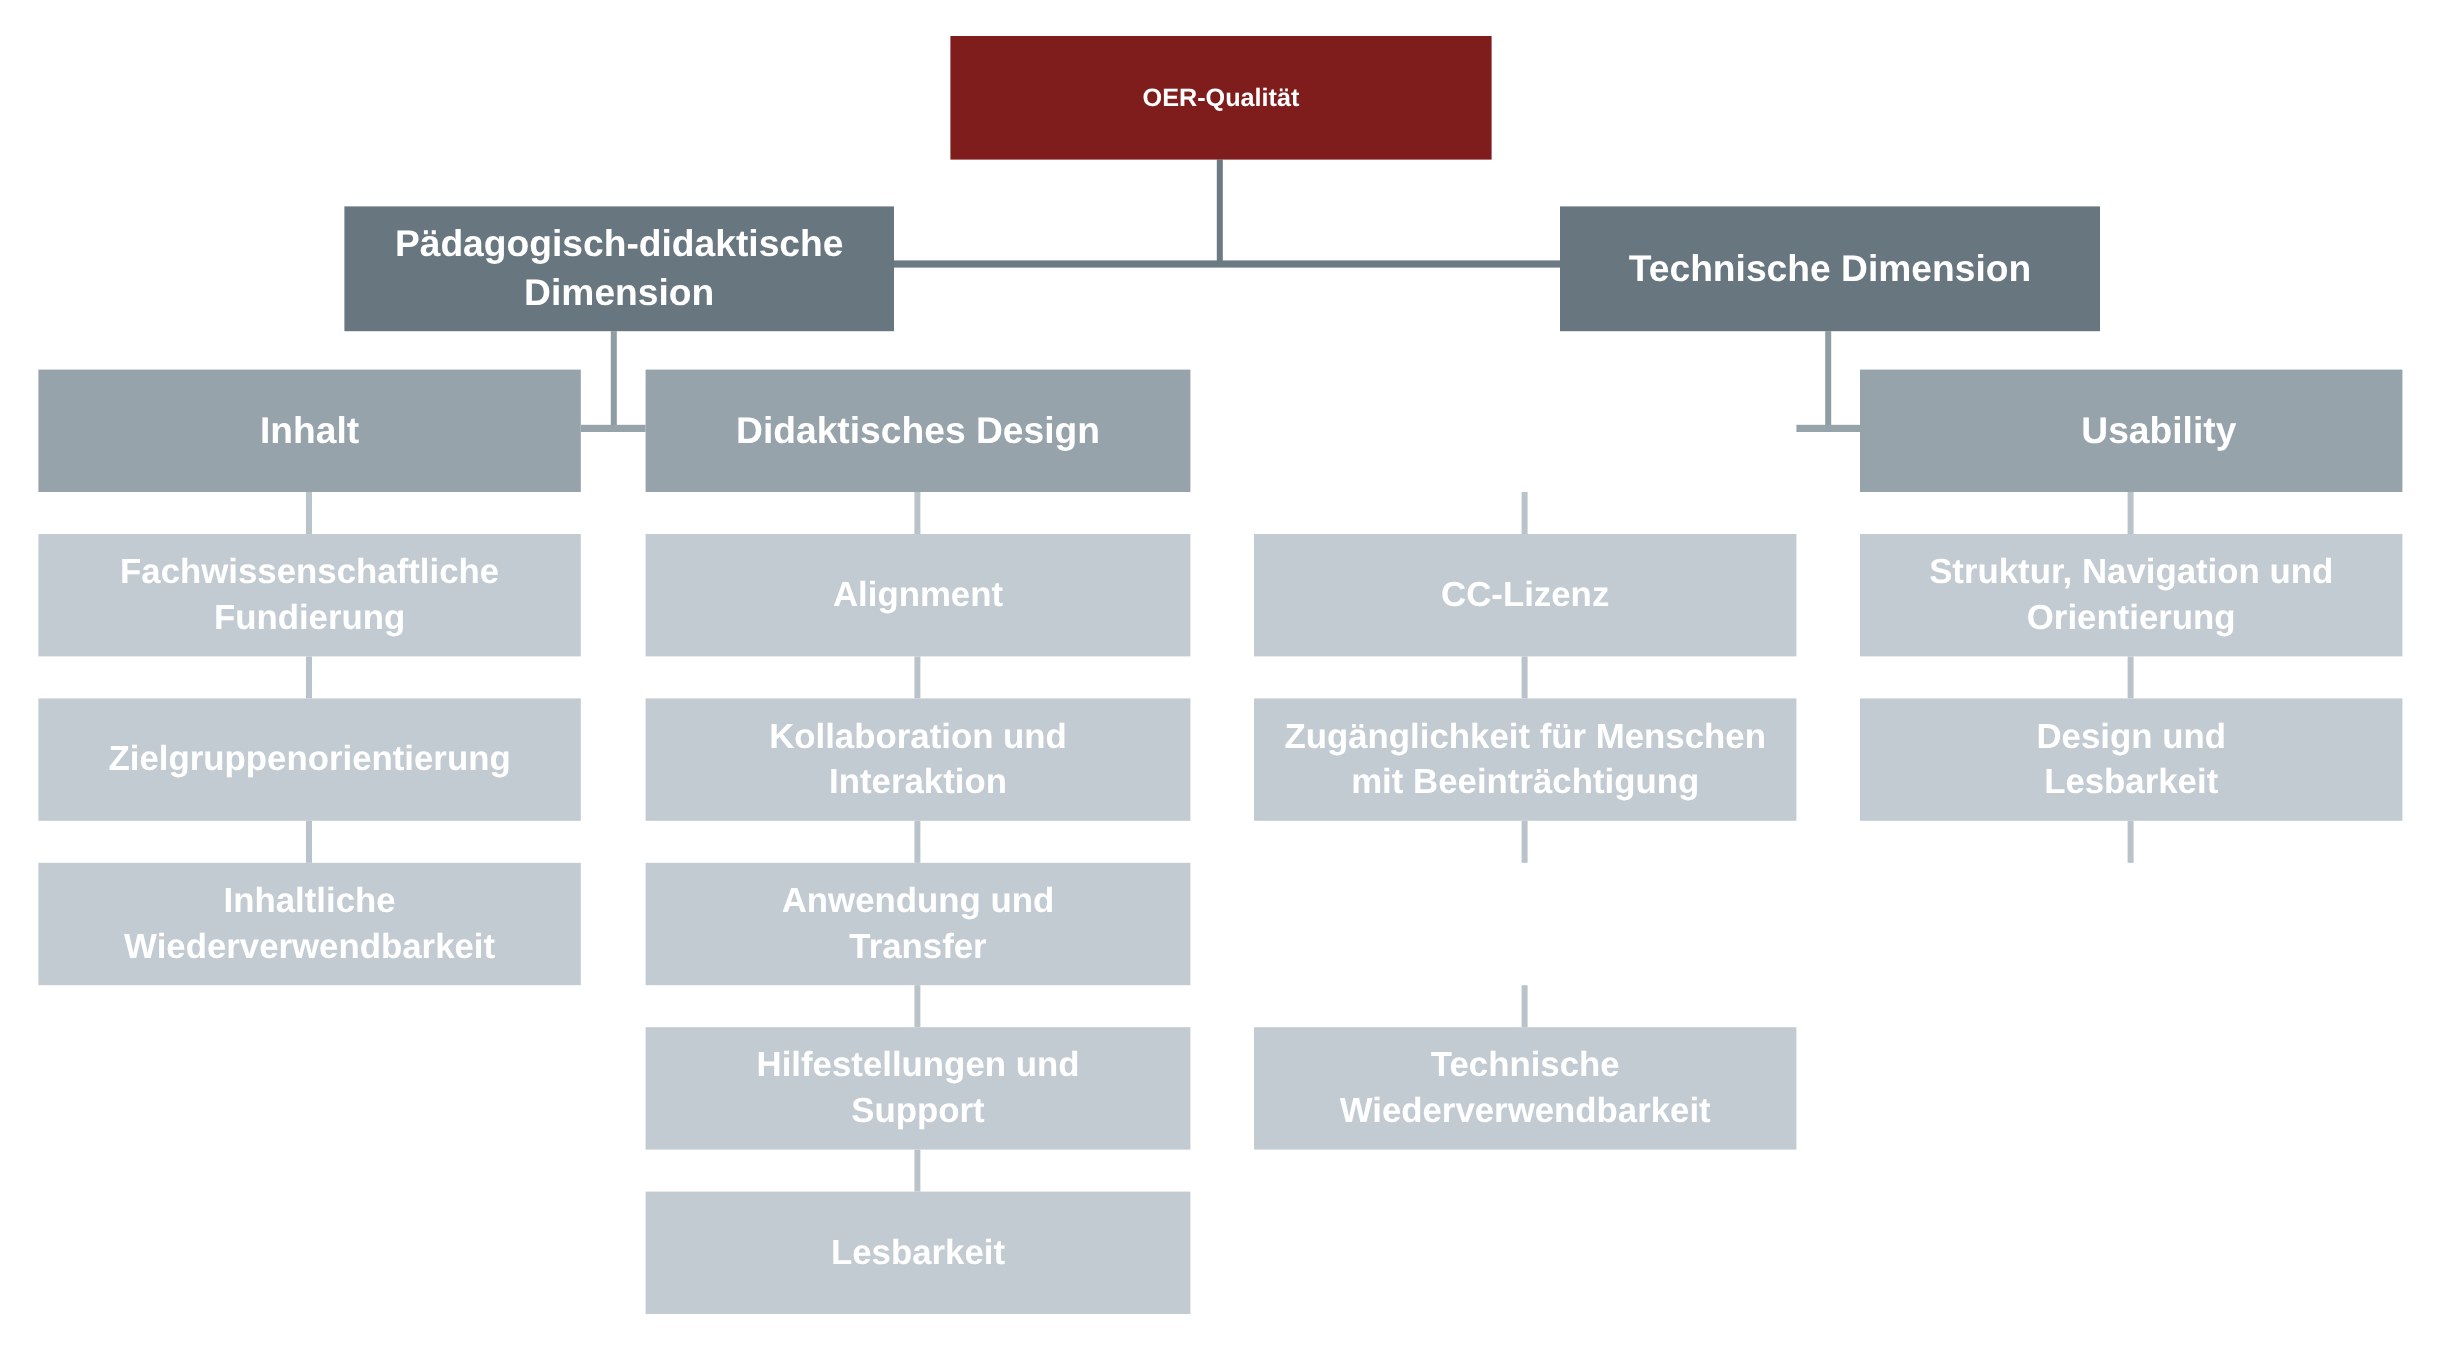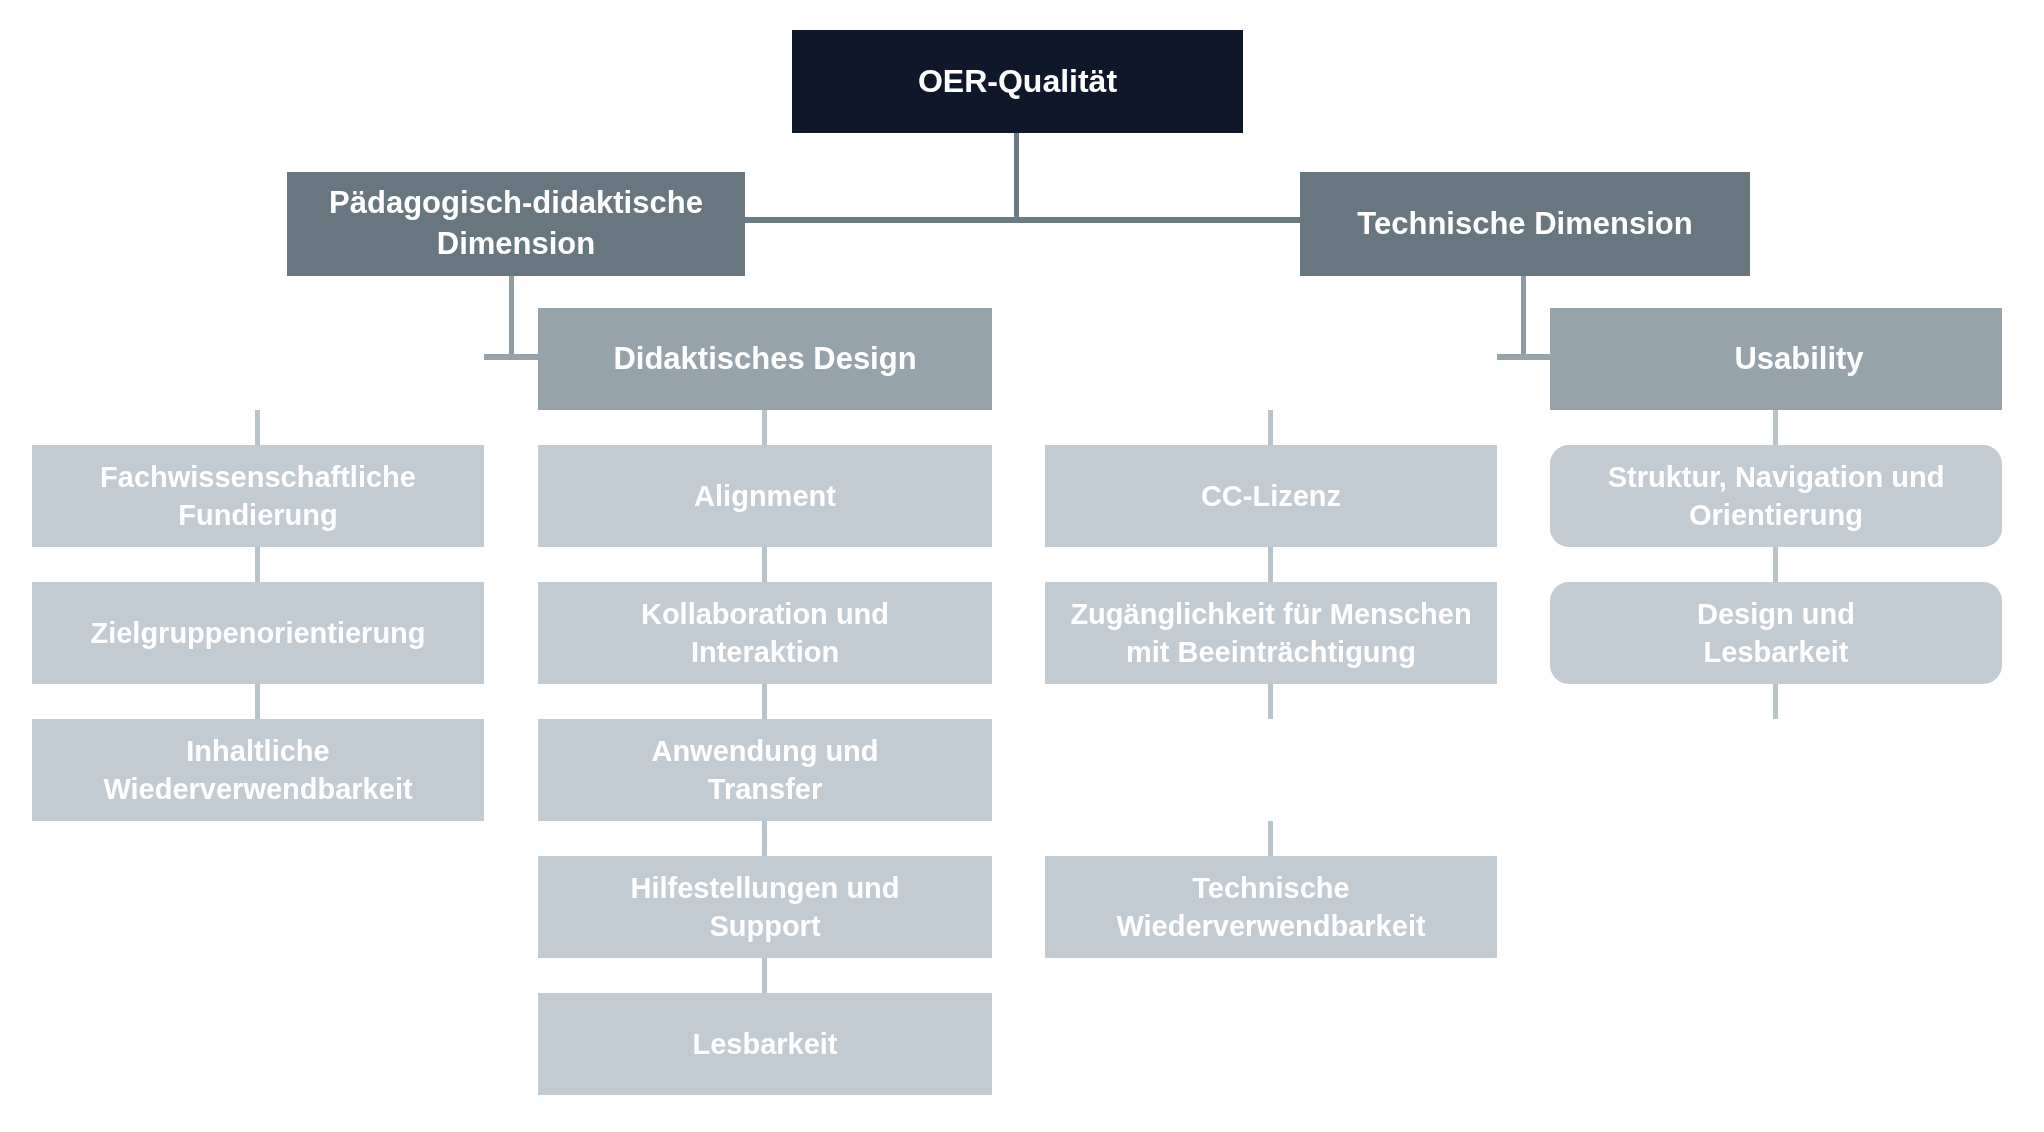--- a/index.html
+++ b/index.html
@@ -14,21 +14,21 @@
     position:absolute;
     display:flex;align-items:center;justify-content:center;
     text-align:center;
     color:#ffffff;
     font-weight:bold;
     white-space:pre-line;
     line-height:1.32;
     padding:2px;
     box-sizing:border-box;
   }
-  .l1{background:#0f172a;font-size:32px;}
+  .l1{background:#7f1d1d;font-size:21px;}
   .l2{background:#68777f;font-size:31px;}
   .hd{background:#96a3ab;font-size:31px;}
   .it{background:#c3cbd2;font-size:29px;}
   .conn{position:absolute;}
   .c-dark{background:#6b7a83;}
   .c-mid{background:#8e9ca4;}
   .c-elbow{background:#96a3ab;}
   .c-light{background:#b9c3ca;}
 
   
@@ -38,21 +38,21 @@
   .b-dim2{left:1300px;top:172px;width:450px;height:104px;}
   
   .b-h1{left:32px;top:308px;width:452px;height:102px;}
   .b-h2{left:538px;top:308px;width:454px;height:102px;}
   .b-h3{left:1045px;top:308px;width:452px;height:102px;}
   .b-h4{left:1550px;top:308px;width:452px;height:102px;padding-left:48px;}
   
   .c1{left:32px;width:452px;}
   .c2{left:538px;width:454px;}
   .c3{left:1045px;width:452px;}
-  .c4{left:1550px;width:452px;border-radius:19px;}
+  .c4{left:1550px;width:452px;}
   .r1{top:445px;height:102px;}
   .r2{top:582px;height:102px;}
   .r3{top:719px;height:102px;}
   .r4{top:856px;height:102px;}
   .r5{top:993px;height:102px;}
 
   
   .cn-root{left:1014px;top:133px;width:5px;height:87px;}
   .cn-main{left:745px;top:217px;width:555px;height:6px;}
   .cn-dimL{left:509px;top:276px;width:5px;height:81px;}
@@ -99,20 +99,21 @@
   <div class="conn c-light vx4 g0"></div>
   <div class="conn c-light vx4 g1"></div>
   <div class="conn c-light vx4 g2"></div>
 
   <div class="box l1 b-root">OER-Qualität</div>
 
   <div class="box l2 b-dim1">Pädagogisch-didaktische
 Dimension</div>
   <div class="box l2 b-dim2">Technische Dimension</div>
 
+  <div class="box hd b-h1">Inhalt</div>
   <div class="box hd b-h2">Didaktisches Design</div>
   <div class="box hd b-h4">Usability</div>
 
   <div class="box it c1 r1">Fachwissenschaftliche
 Fundierung</div>
   <div class="box it c1 r2">Zielgruppenorientierung</div>
   <div class="box it c1 r3">Inhaltliche
 Wiederverwendbarkeit</div>
 
   <div class="box it c2 r1">Alignment</div>

